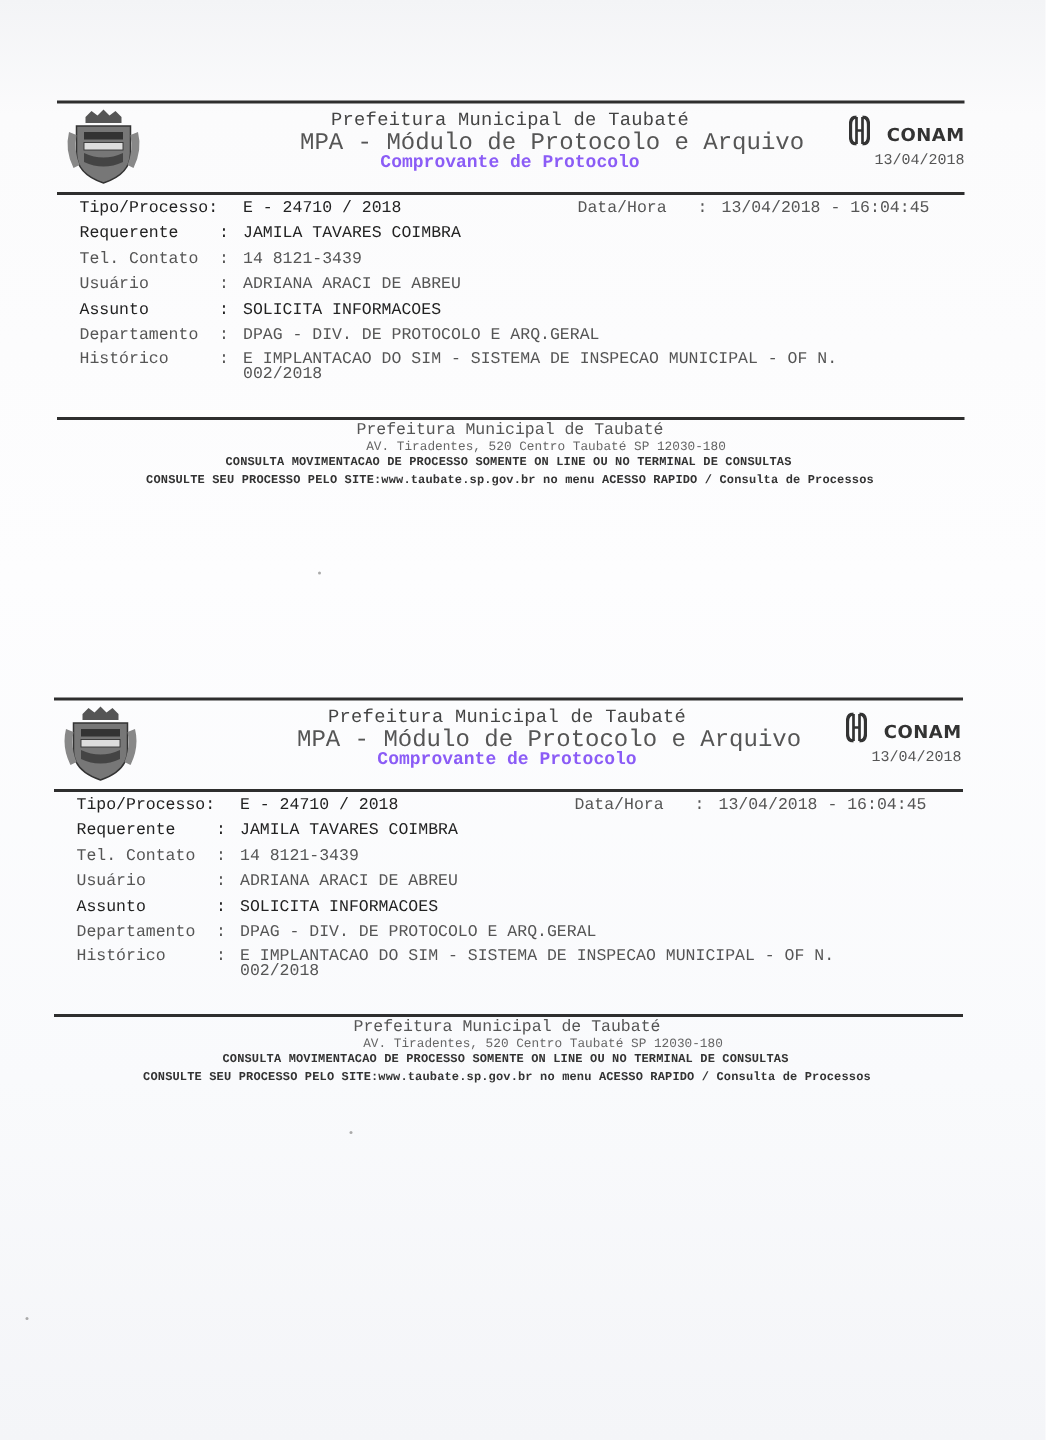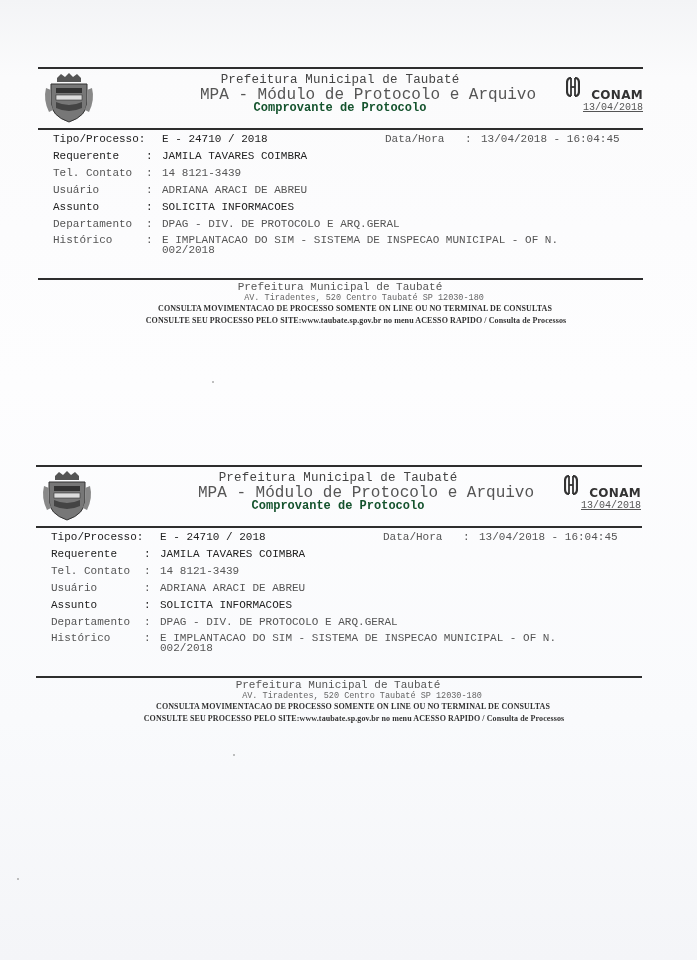--- a/index.html
+++ b/index.html
@@ -41,45 +41,44 @@
       color: #444;
       letter-spacing: 0.2px;
     }
     .hdr-sub {
       font-size: 16px;
       color: #555;
     }
     .hdr-doc {
       font-size: 12px;
       font-weight: bold;
-      color: #14532d;
+      color: #8b5cf6;
     }
     .conam {
       position: absolute;
       width: 80px;
       text-align: right;
     }
     .conam-logo {
       display: flex;
-      align-items: flex-end;
+      align-items: center;
       justify-content: flex-end;
       gap: 11px;
     }
     .conam-word {
       font-family: "DejaVu Sans", sans-serif;
       font-weight: bold;
       font-size: 12px;
       color: #333;
       letter-spacing: 0.3px;
     }
     .conam-date {
       font-size: 10px;
       color: #555;
       margin-top: 0px;
-      text-decoration: underline;
     }
     .field {
       position: absolute;
       white-space: pre;
       font-size: 11px;
       line-height: 16.8px;
       color: #555;
     }
     .field.bold {
       font-weight: normal;
@@ -106,23 +105,22 @@
     }
     .ft-addr {
       font-size: 8.5px;
       color: #666;
       padding-left: 24px;
     }
     .ft-bold {
       font-size: 8px;
       font-weight: bold;
       color: #333;
-      font-family: Liberation Serif, serif;
+      font-family: Liberation Mono, monospace;
       letter-spacing: 0.1px;
-      margin-left: 16px;
     }
     .speck {
       position: absolute;
       width: 2px;
       height: 2px;
       background: #aaa;
       border-radius: 1px;
     }
   </style>
 </head>

